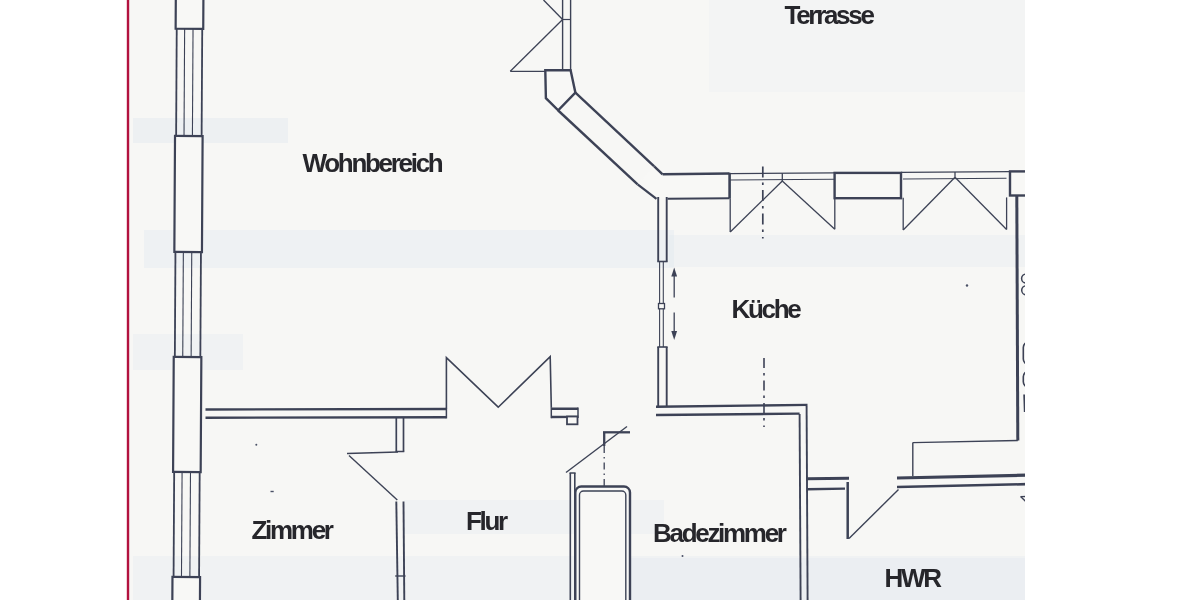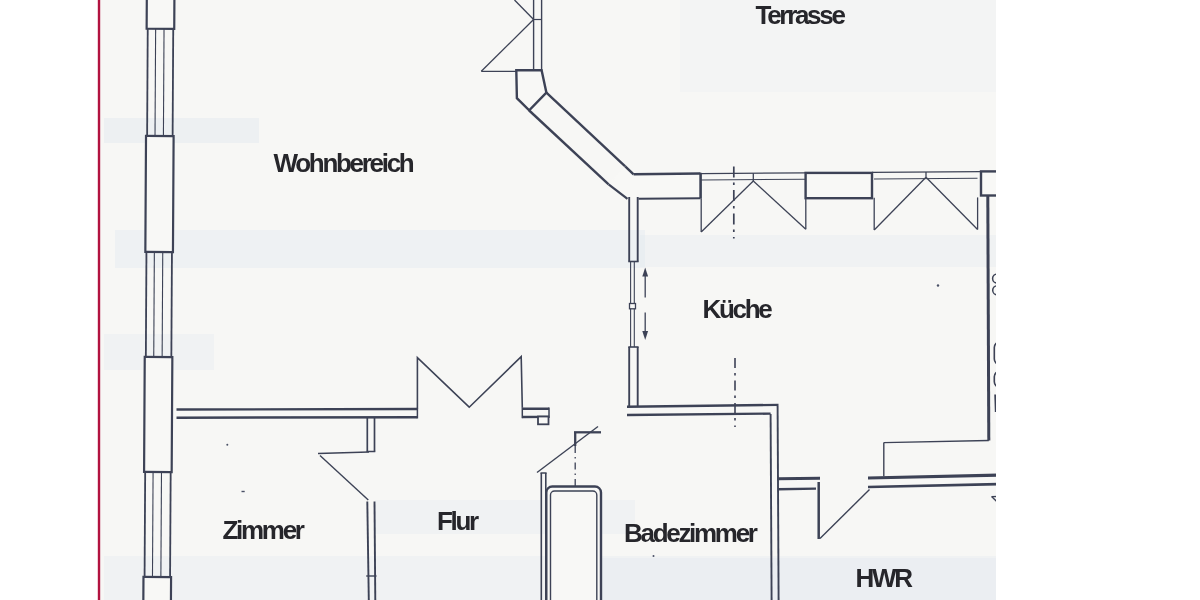--- a/index.html
+++ b/index.html
@@ -1,17 +1,17 @@
 <!DOCTYPE html>
 <html><head>
 <meta charset="utf-8">
 <style>
   html,body{margin:0;padding:0;background:#ffffff;}
   #stage{position:relative;width:996px;height:600px;overflow:hidden;background:#ffffff;
-         font-family:"Liberation Sans", sans-serif;}
+         font-family:"Liberation Sans", sans-serif;margin-left:29px;}
   svg{position:absolute;left:0;top:0;}
   .lbl{fill:#26262b;font-family:"Liberation Sans",sans-serif;font-weight:bold;
        font-size:26px;letter-spacing:-2.3px;}
 </style>
 </head>
 <body>
 <div id="stage">
 <svg width="1200" height="600" viewBox="0 0 1200 600">
 
   <rect x="100" y="0" width="1003" height="600" fill="#f7f7f5"></rect>

